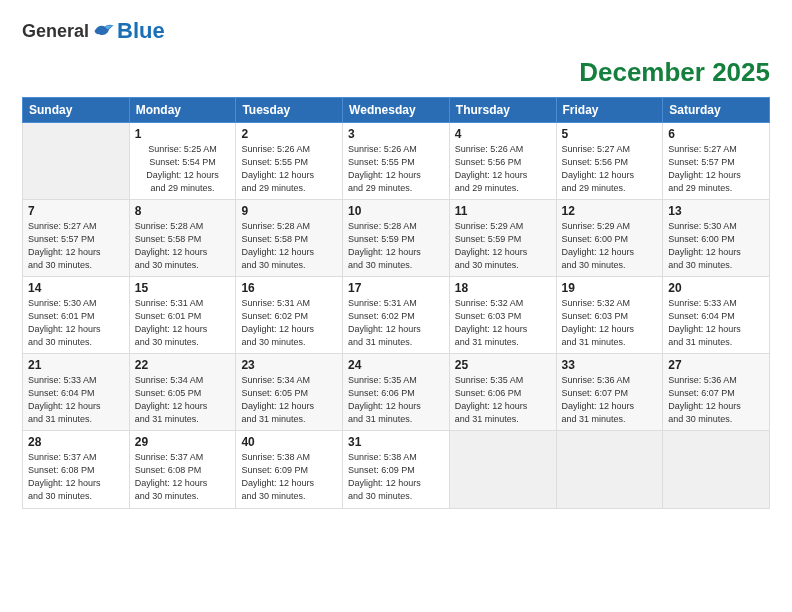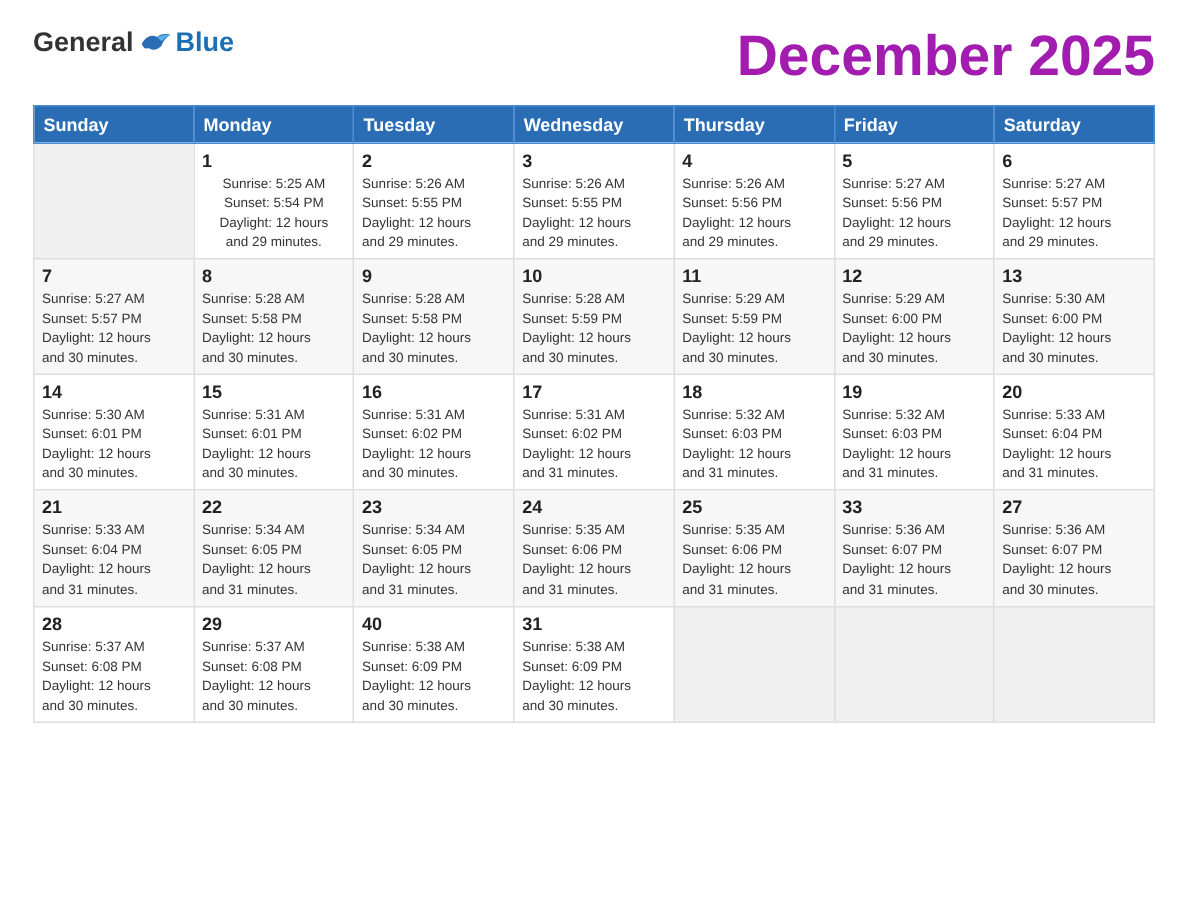--- a/index.html
+++ b/index.html
@@ -31,37 +31,38 @@
       display: flex;
       align-items: center;
       gap: 2px;
     }
     .logo-text-general {
       font-size: 18px;
       font-weight: bold;
       color: #333;
     }
     .logo-text-blue {
-      font-size: 18px;
+      font-size: 22px;
       font-weight: bold;
       color: #1a6fb5;
     }
     .logo-bird {
       width: 22px;
       height: 18px;
       margin-left: 2px;
     }
     .title-area {
       text-align: right;
     }
     .month-title {
-      font-size: 38px;
-      font-weight: bold;
-      color: #a21caf;
+      font-size: 26px;
+      font-weight: bold;
+      color: #15803d;
       line-height: 1.1;
+      margin-top: 40px;
     }
     .subtitle {
       font-size: 15px;
       color: #555;
       margin-top: 2px;
     }
     .calendar {
       width: 100%;
       border-collapse: collapse;
       border: 1px solid #ccc;

